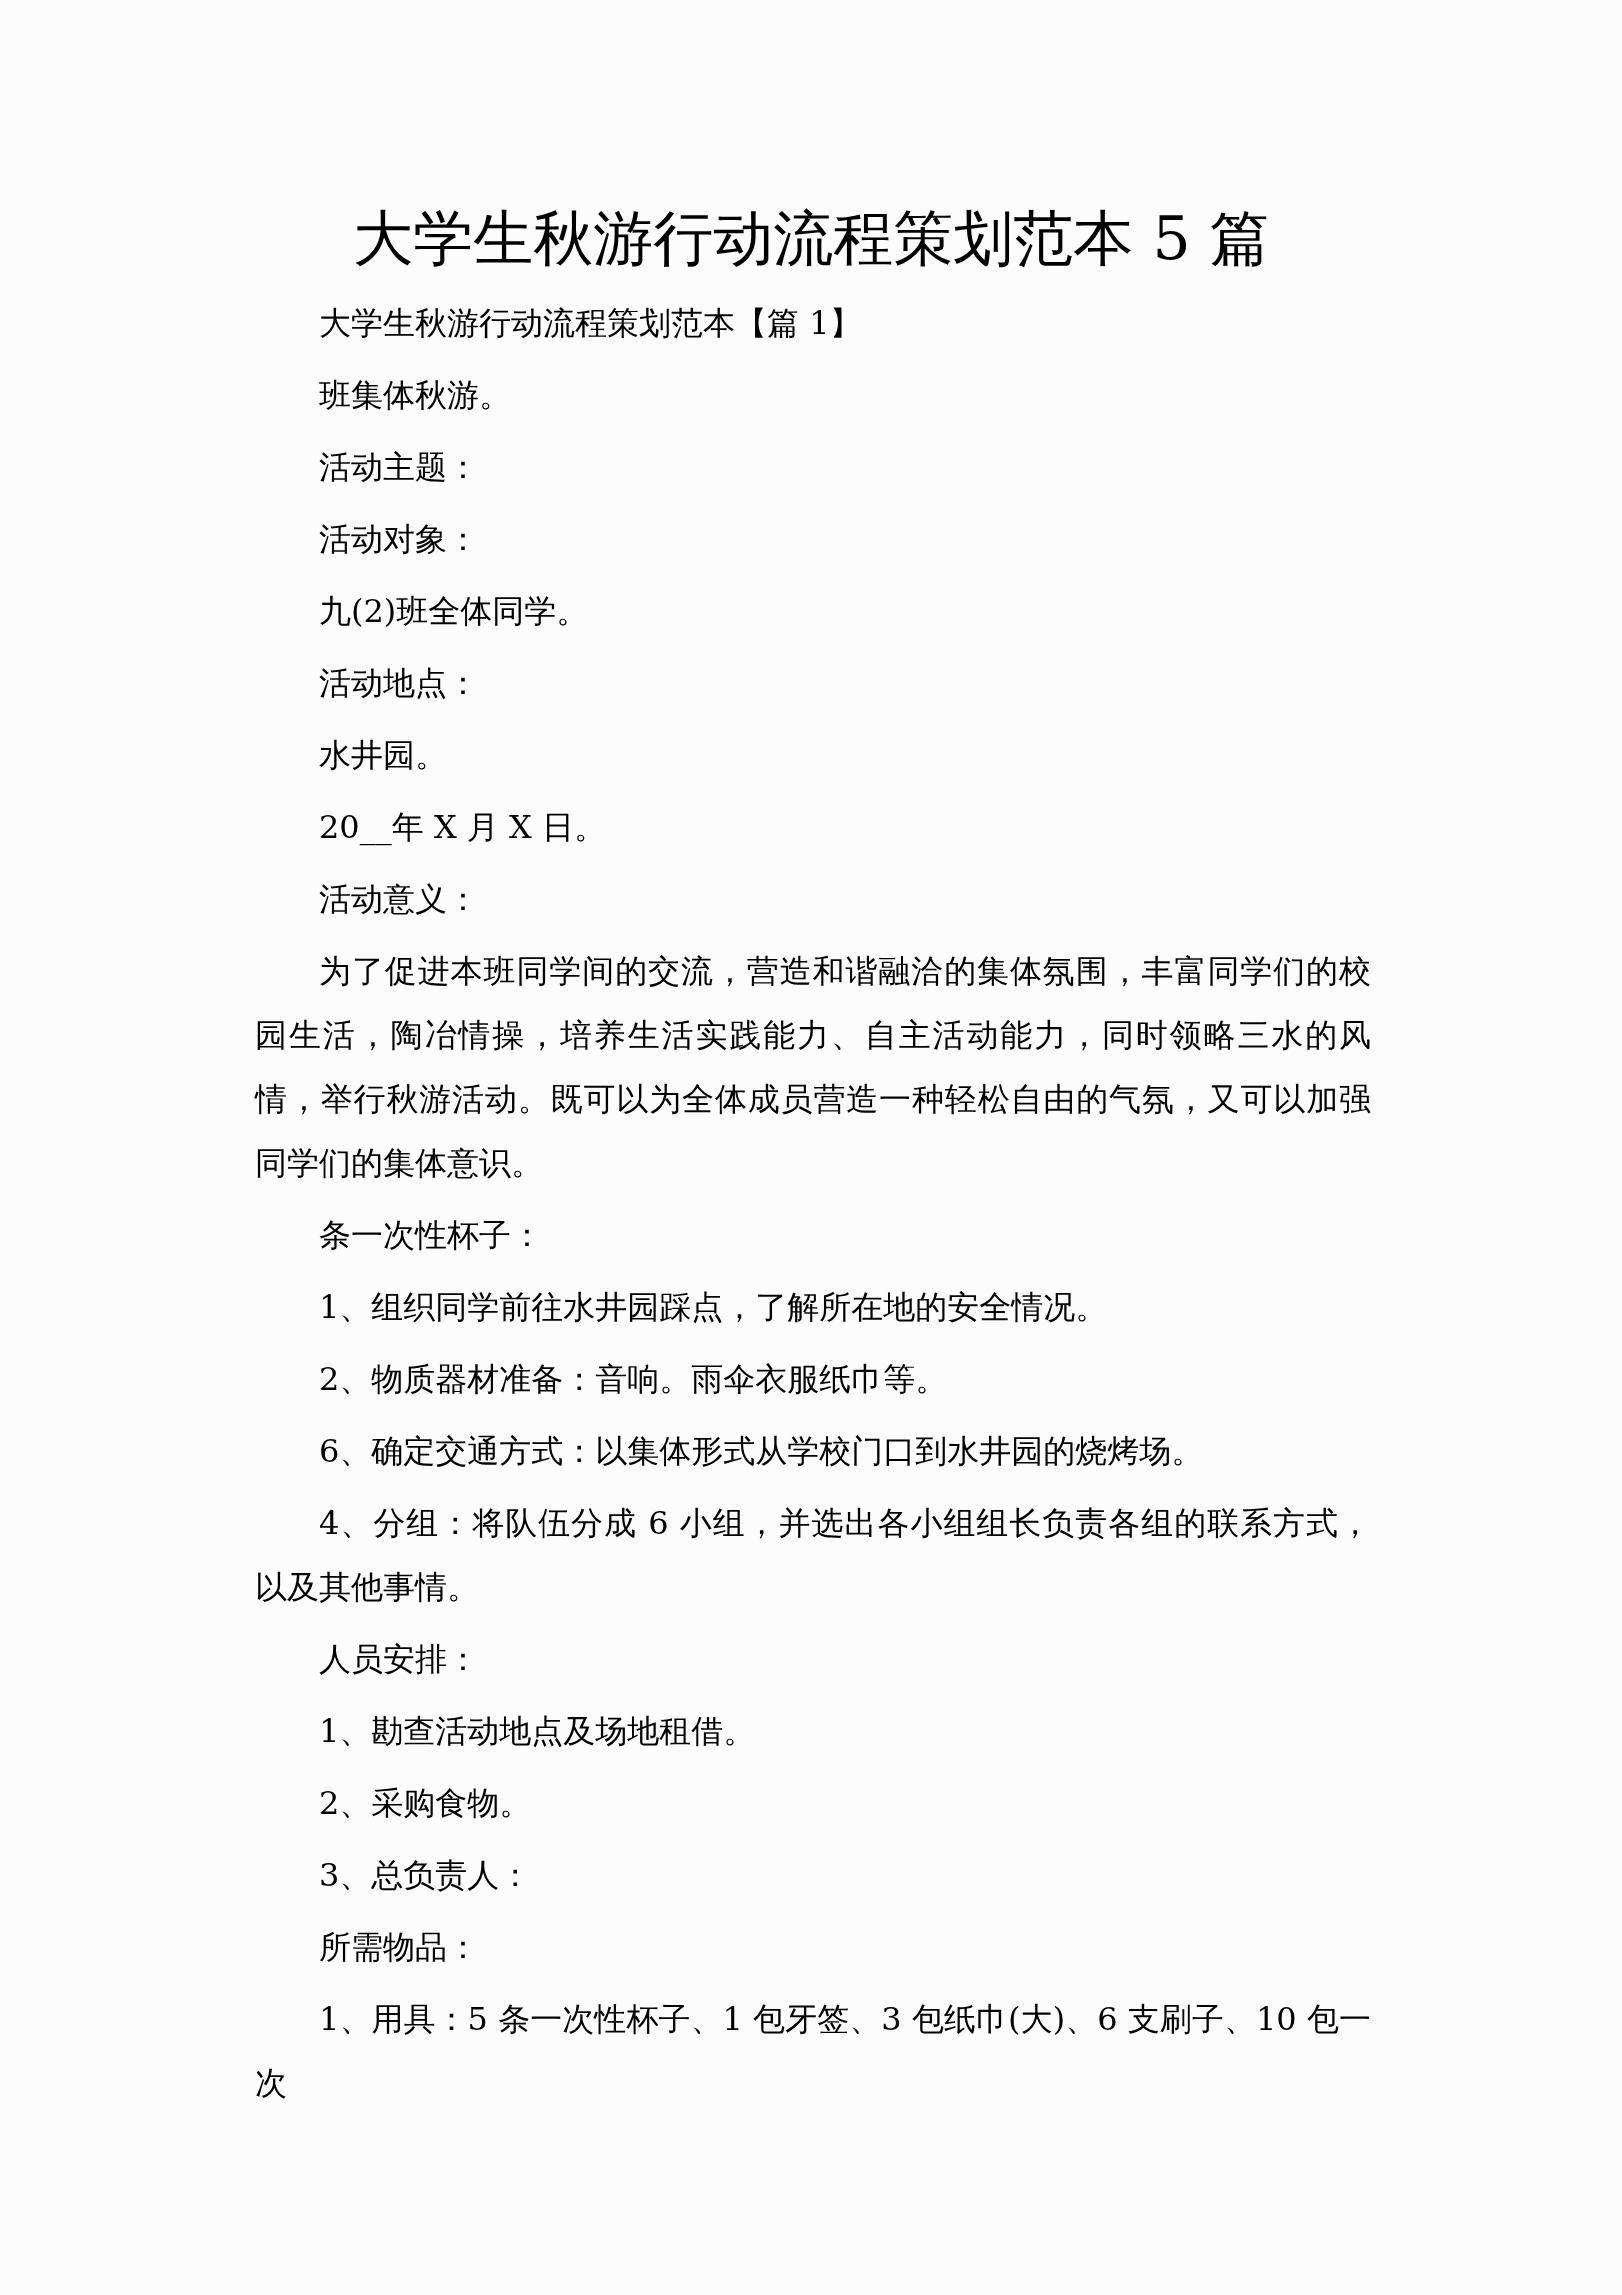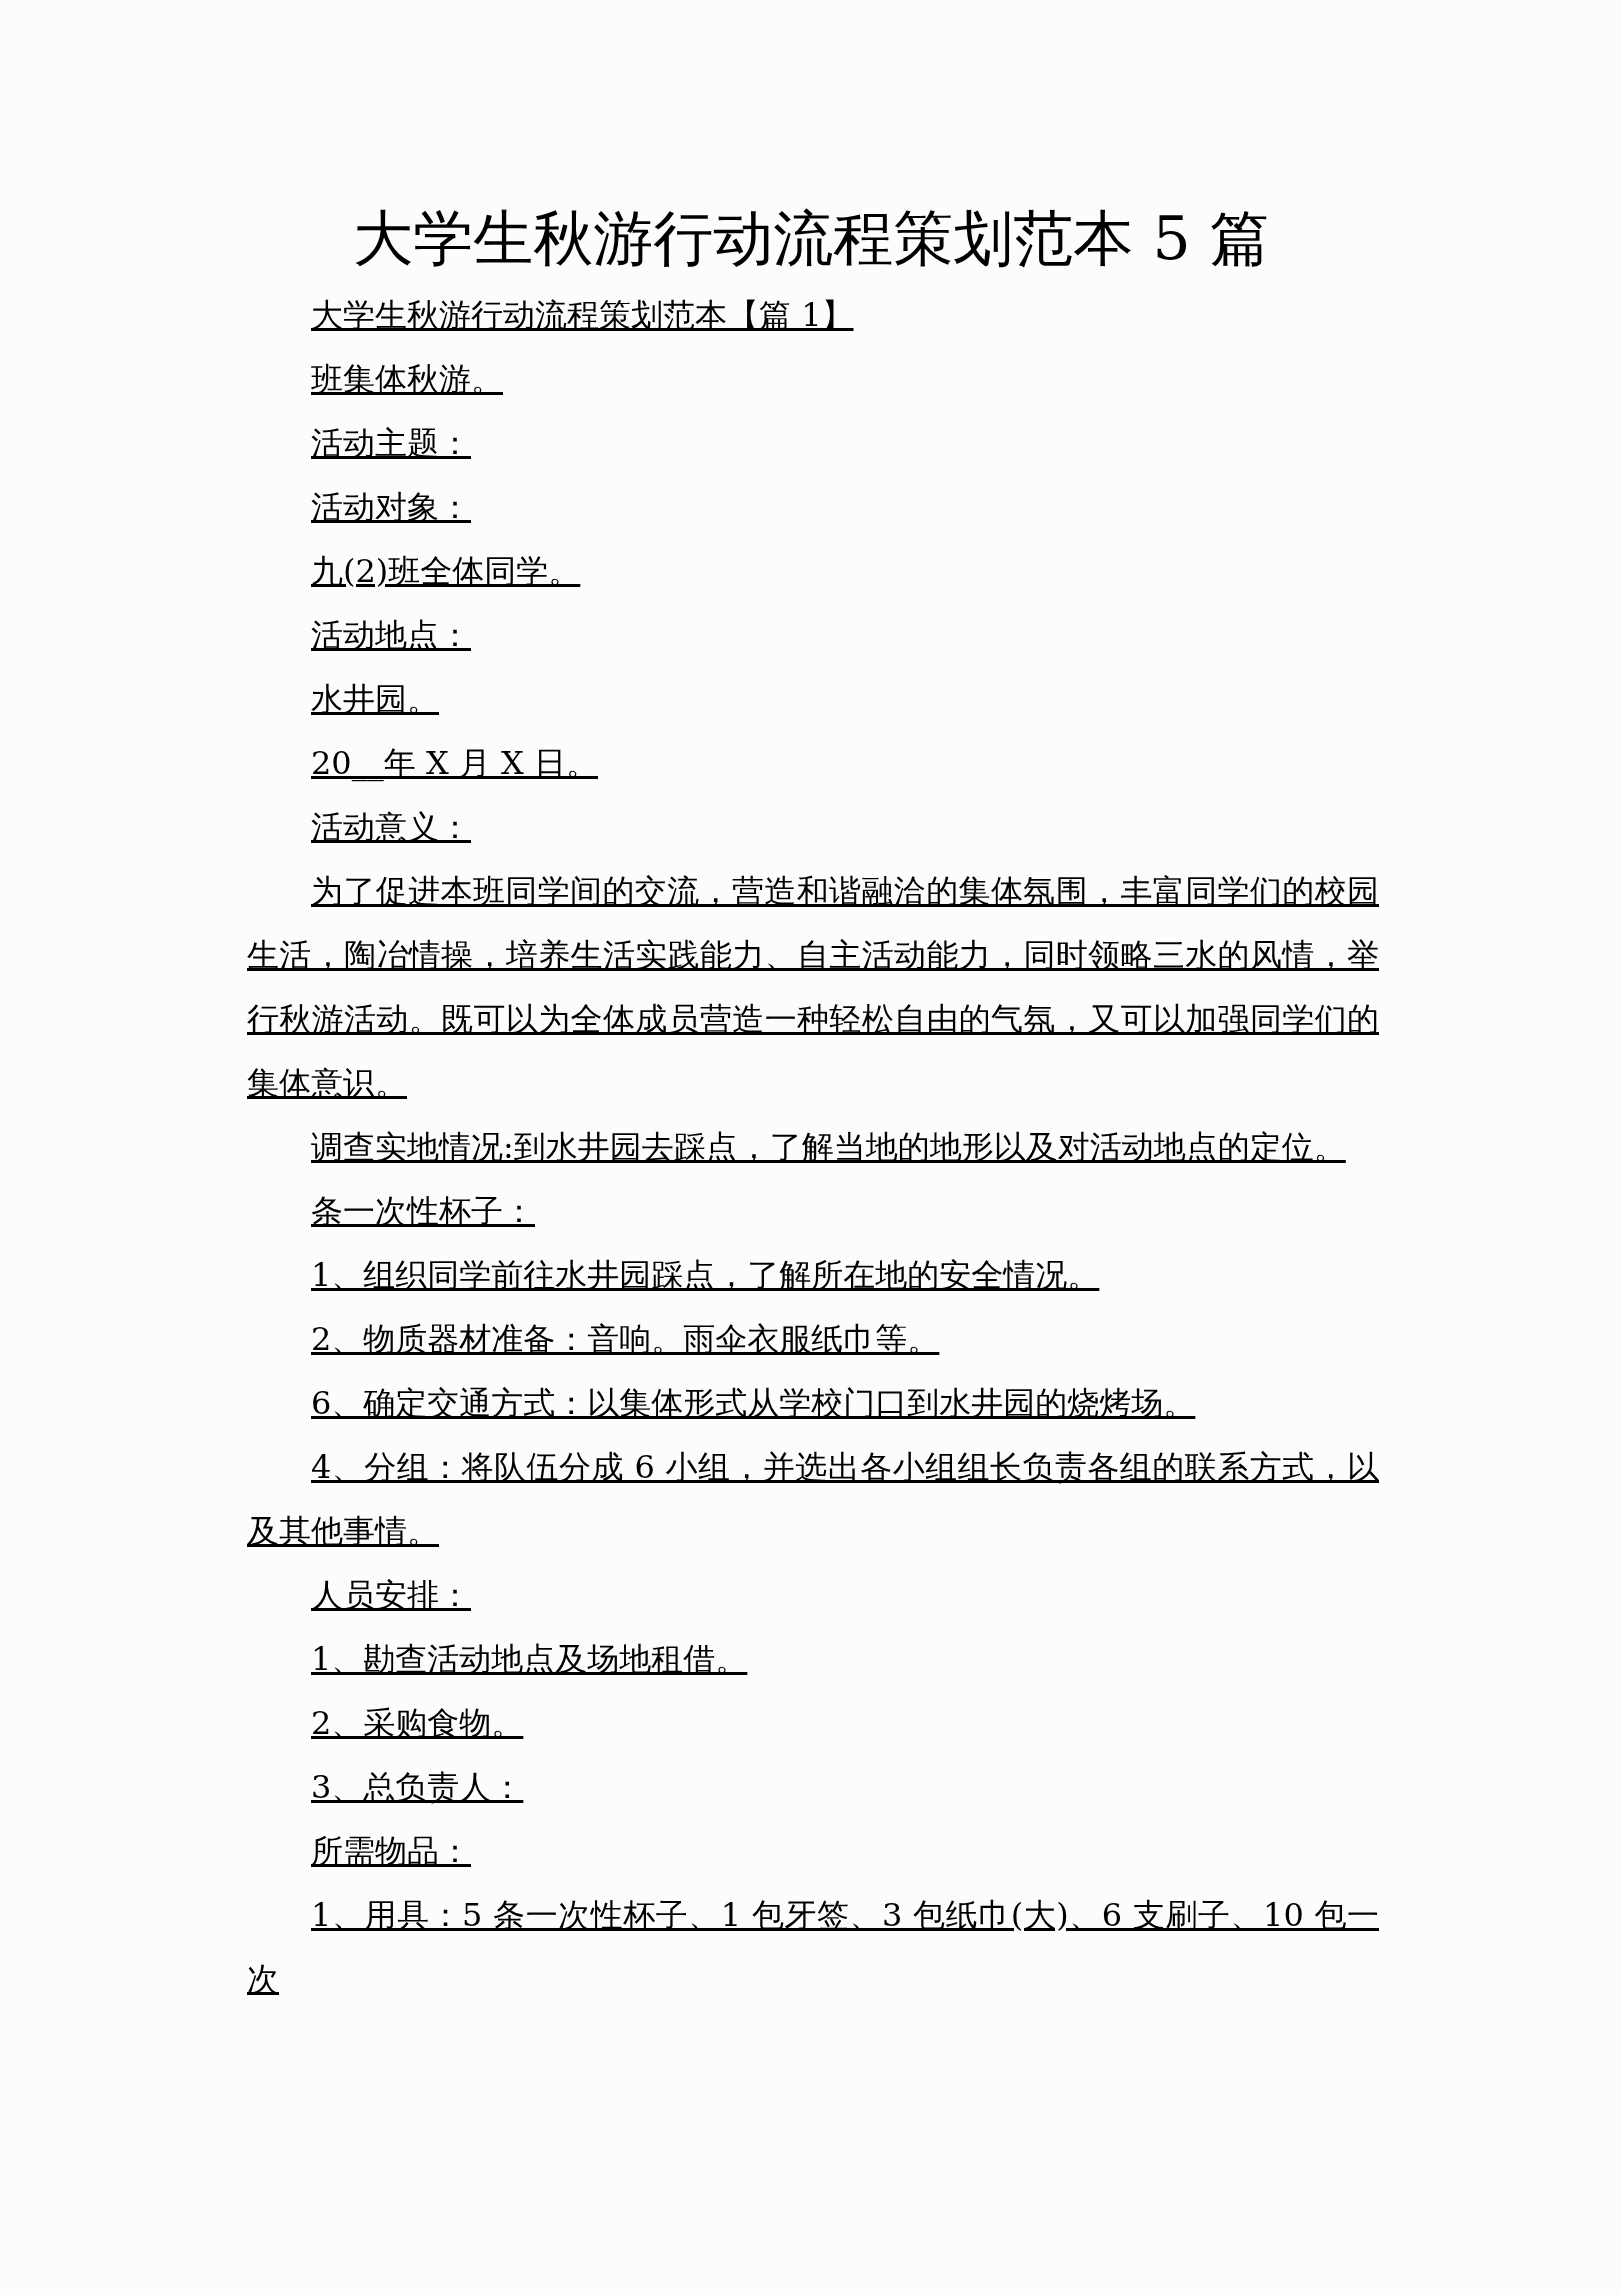--- a/index.html
+++ b/index.html
@@ -38,46 +38,44 @@
     }
     .body-text {
       position: absolute;
       left: 247px;
       top: 283px;
       width: 1132px;
       font-size: 32px;
       line-height: 64px;
     }
     .body-text p {
-      margin: 0;
+      margin: 8px;
       padding: 0;
       text-indent: 64px;
       text-align: justify;
       word-break: break-all;
-      text-decoration: underline;
     }
   </style>
 </head>
 <body>
 
 <div class="page">
   <h1 class="doc-title">大学生秋游行动流程策划范本 5 篇</h1>
 
   <div class="body-text">
     <p>大学生秋游行动流程策划范本【篇 1】</p>
     <p>班集体秋游。</p>
     <p>活动主题：</p>
     <p>活动对象：</p>
     <p>九(2)班全体同学。</p>
     <p>活动地点：</p>
     <p>水井园。</p>
     <p>20__年 X 月 X 日。</p>
     <p>活动意义：</p>
     <p>为了促进本班同学间的交流，营造和谐融洽的集体氛围，丰富同学们的校园生活，陶冶情操，培养生活实践能力、自主活动能力，同时领略三水的风情，举行秋游活动。既可以为全体成员营造一种轻松自由的气氛，又可以加强同学们的集体意识。</p>
-    <p>调查实地情况:到水井园去踩点，了解当地的地形以及对活动地点的定位。</p>
     <p>条一次性杯子：</p>
     <p>1、组织同学前往水井园踩点，了解所在地的安全情况。</p>
     <p>2、物质器材准备：音响。雨伞衣服纸巾等。</p>
     <p>6、确定交通方式：以集体形式从学校门口到水井园的烧烤场。</p>
     <p>4、分组：将队伍分成 6 小组，并选出各小组组长负责各组的联系方式，以及其他事情。</p>
     <p>人员安排：</p>
     <p>1、勘查活动地点及场地租借。</p>
     <p>2、采购食物。</p>
     <p>3、总负责人：</p>
     <p>所需物品：</p>

